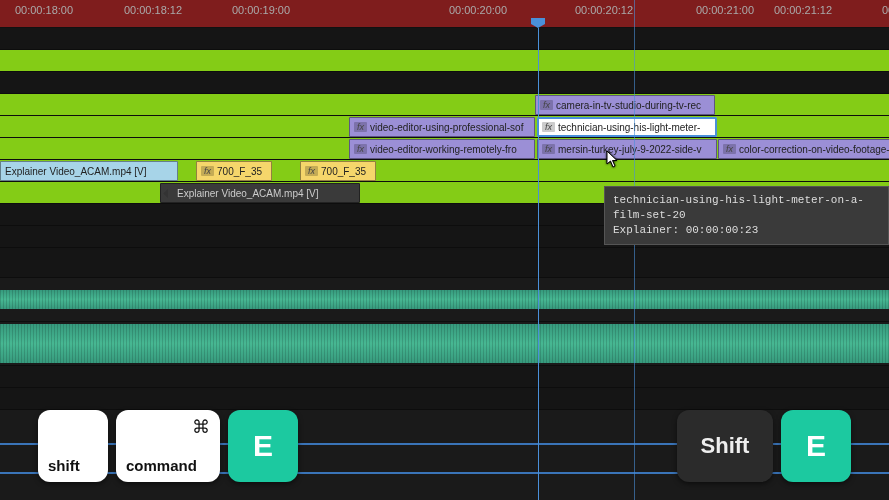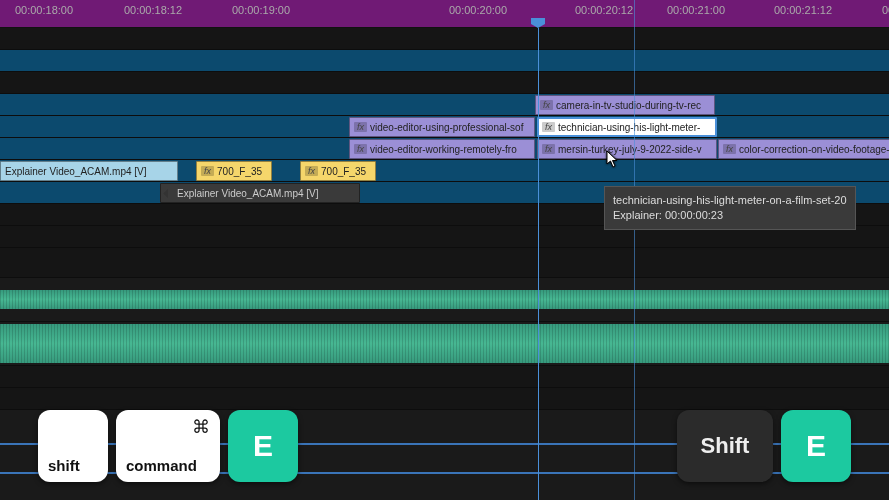--- a/index.html
+++ b/index.html
@@ -8,21 +8,21 @@
     height: 500px;
     background: #1a1a1a;
     font-family: -apple-system, "Segoe UI", Arial, sans-serif;
     font-size: 11px;
     color: #ccc;
     overflow: hidden;
     position: relative;
   }
   .ruler {
     height: 28px;
-    background: #701a75;
+    background: #7f1d1d;
     border-bottom: 1px solid #111;
     position: relative;
     display: flex;
   }
   .ruler .tick {
     position: absolute;
     top: 4px;
     color: #aaa;
     font-size: 11px;
     transform: translateX(-50%);
@@ -53,21 +53,21 @@
     background: #4a90d9;
     opacity: 0.6;
     z-index: 35;
   }
   .tracks {
     position: relative;
   }
   .track-row {
     height: 22px;
     border-bottom: 1px solid #0d0d0d;
-    background: #0c4a6e;
+    background: #84cc16;
     position: relative;
   }
   .track-row.dark { background: #151515; }
   .clip {
     position: absolute;
     top: 1px;
     height: 20px;
     border: 1px solid rgba(0,0,0,0.4);
     border-radius: 1px;
     display: flex;
@@ -201,21 +201,21 @@
 </head>
 <body>
 
 <div class="ruler" id="ruler">
     <span class="tick" style="left: 44px;">00:00:18:00</span>
     <span class="tick" style="left: 153px;">00:00:18:12</span>
     <span class="tick" style="left: 261px; text-align: right;">00:00:19:00</span>
     <span class="tick" style="left: 370px; margin-top: 47px;">00:00:19:12</span>
     <span class="tick" style="left: 478px;">00:00:20:00</span>
     <span class="tick" style="left: 586px; padding-left: 36px;">00:00:20:12</span>
-    <span class="tick" style="left: 696px; text-align: right;">00:00:21:00</span>
+    <span class="tick" style="left: 725px; text-align: right;">00:00:21:00</span>
     <span class="tick" style="left: 803px;">00:00:21:12</span>
     <span class="tick" style="left: 911px;">00:00:22:00</span>
   </div>
 
 <div class="playhead-marker" id="playhead-marker" style="left: 538px;"></div>
 <div class="playhead-line" id="playhead-line" style="left: 538px;"></div>
 <div class="secondary-line" id="secondary-line" style="left: 634px;"></div>
 
 <div class="tracks">
   <div class="track-row dark"></div>
@@ -279,21 +279,21 @@
   <div class="audio-track">
     <div class="waveform"></div>
   </div>
   <div class="track-row dark"></div>
   <div class="track-row dark"></div>
 </div>
 
 <div class="blue-line" style="bottom:55px"></div>
 <div class="blue-line" style="bottom:26px"></div>
 
-<div class="tooltip" id="tooltip" style="left: 604px; top: 186px;">
+<div class="tooltip" id="tooltip" style="left: 604px; top: 186px; font-family: Liberation Mono, monospace;">
   <div>technician-using-his-light-meter-on-a-film-set-20</div>
   <div>
     <span>Explainer:</span>
     <span>00:00:00:23</span>
   </div>
 </div>
 
 <div class="cursor-pointer" id="cursor" style="left: 608px; top: 152px;">
   <svg width="14" height="18" viewBox="0 0 14 18">
     <path d="M1 1 L1 14 L4.5 11 L7 17 L9 16 L6.5 10.5 L11 10.5 Z" fill="#fff" stroke="#000" stroke-width="1"></path>

